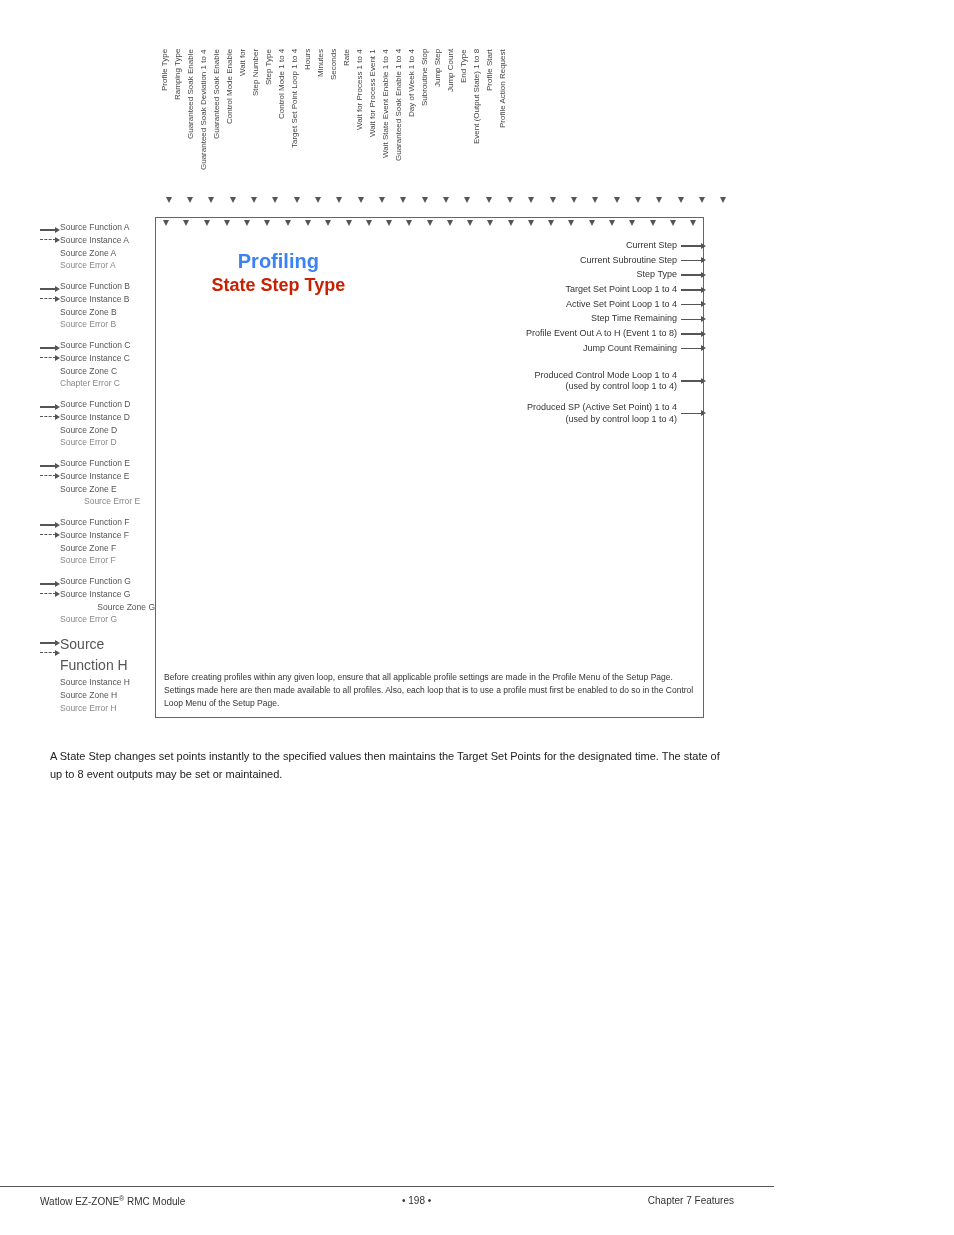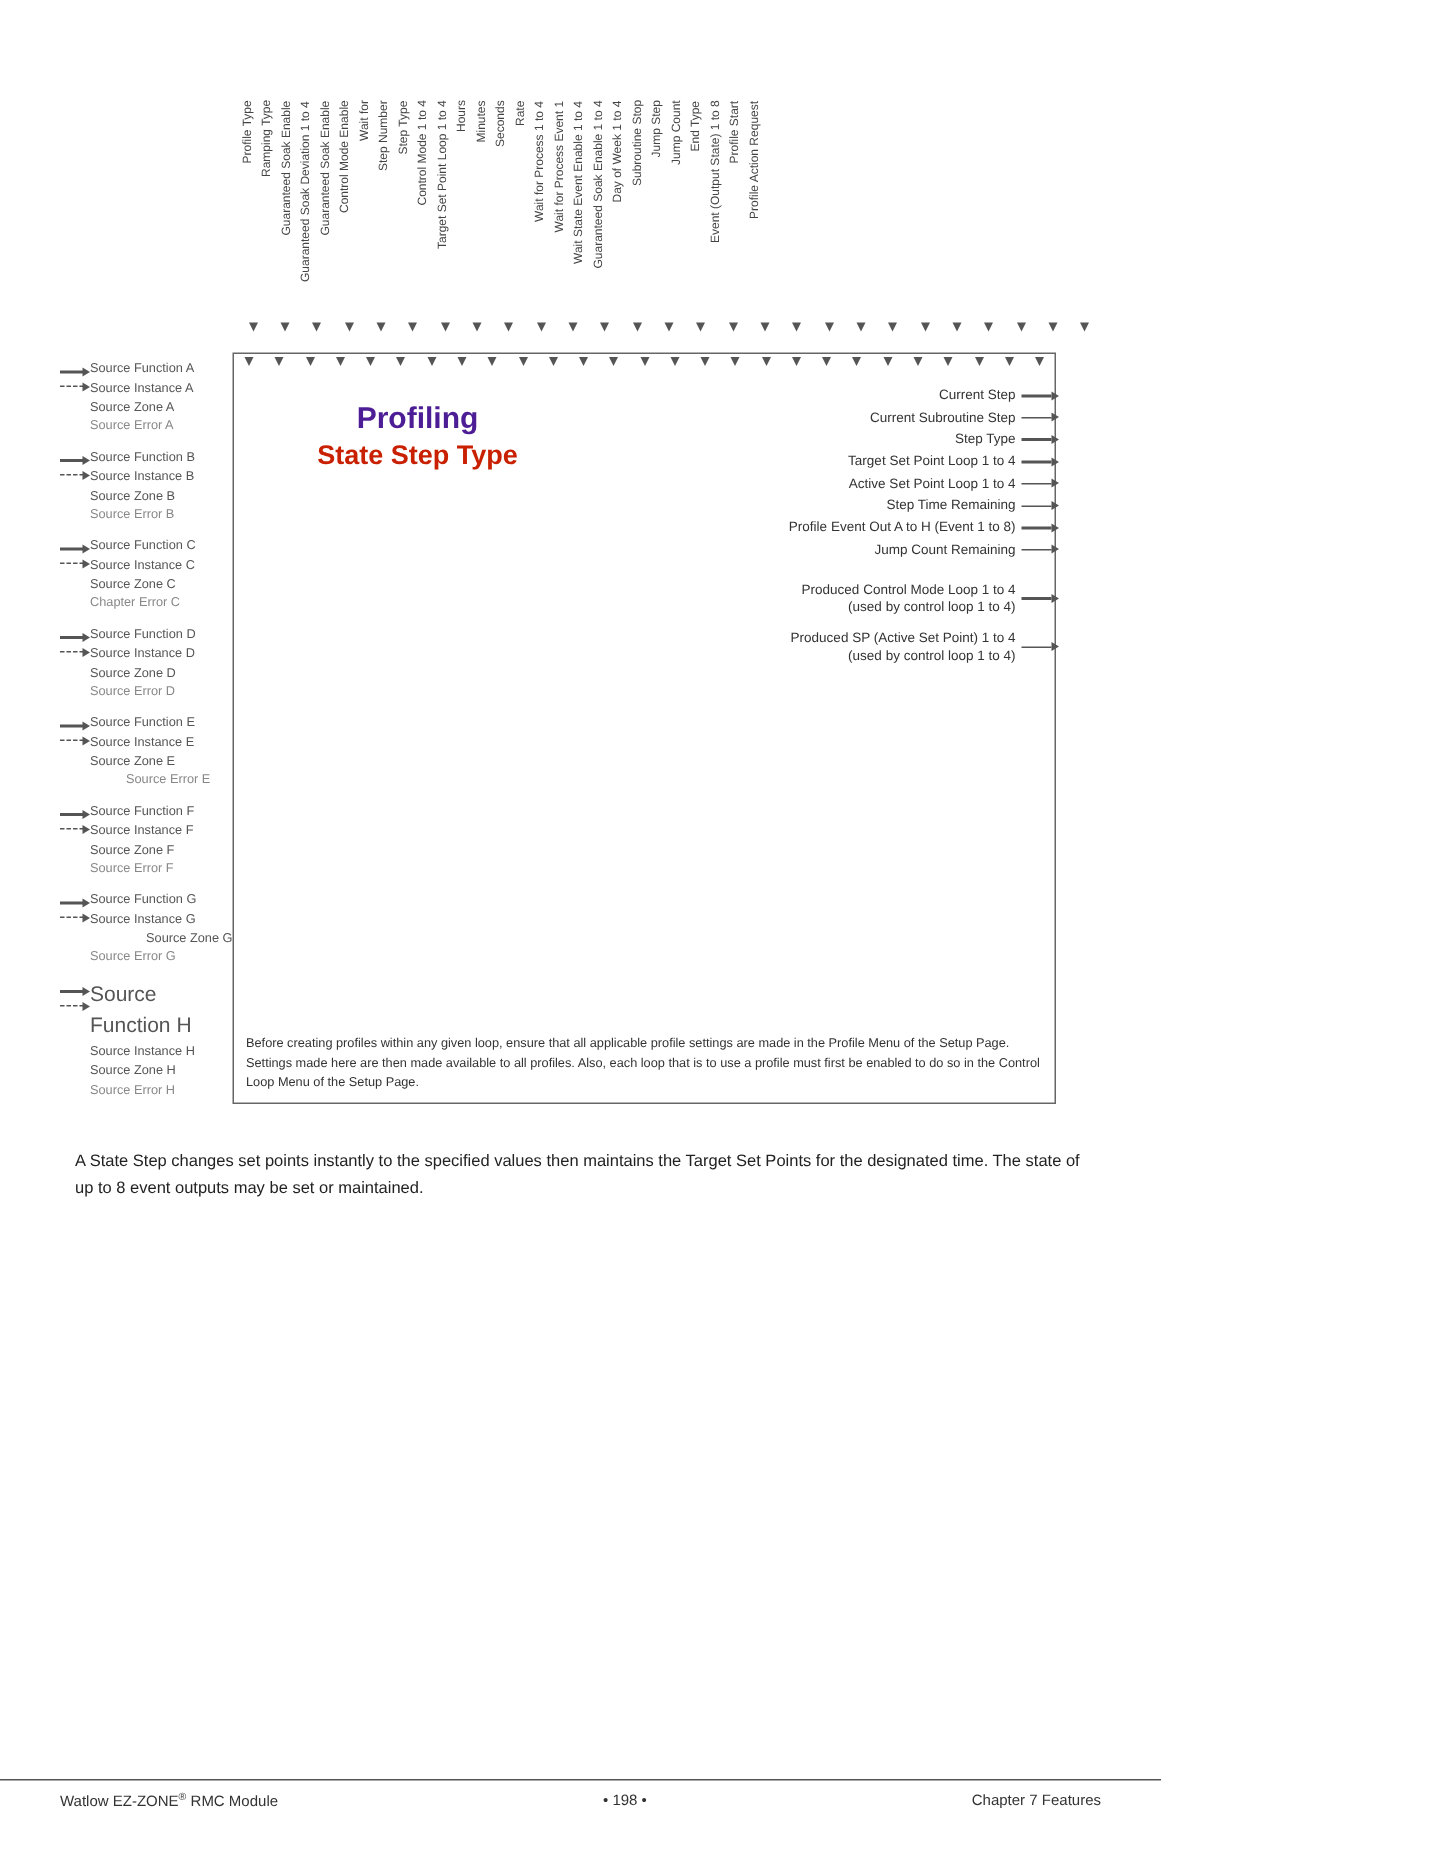--- a/index.html
+++ b/index.html
@@ -9,21 +9,21 @@
       background: #fff;
       font-family: Arial, Helvetica, sans-serif;
       font-size: 11px;
       color: #222;
       position: relative;
     }
 
     .page-container {
       width: 774px;
       min-height: 1235px;
-      padding: 20px 40px 20px 40px;
+      padding: 2px 40px 20px 40px;
       position: relative;
     }
 
     
     .bottom-description {
       margin-top: 30px;
       margin-left: 10px;
       font-size: 11px;
       color: #222;
       line-height: 1.6;
@@ -167,21 +167,21 @@
     }
 
     .box-right-panel {
       width: 56%;
       padding: 5px 2px 5px 5px;
     }
 
     .title-profiling {
       font-size: 20px;
       font-weight: bold;
-      color: #4c1d95;
+      color: #3b82f6;
       text-align: center;
       margin-top: 8px;
       margin-bottom: 2px;
     }
 
     .title-sst {
       font-size: 18px;
       font-weight: bold;
       color: #c82000;
       text-align: center;

